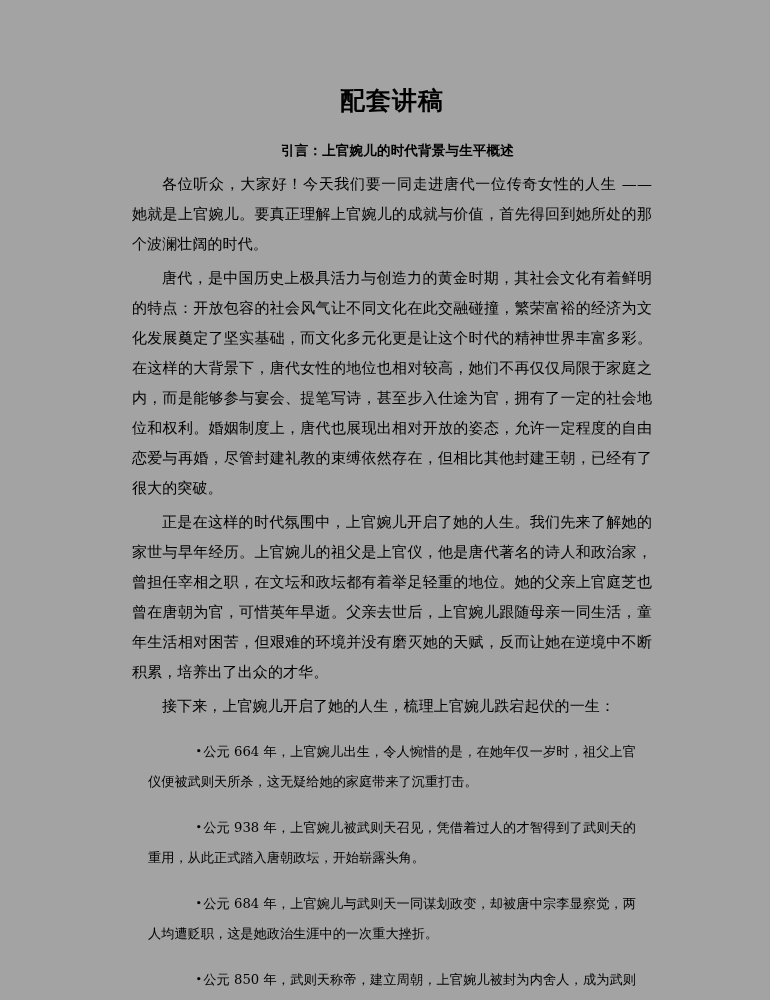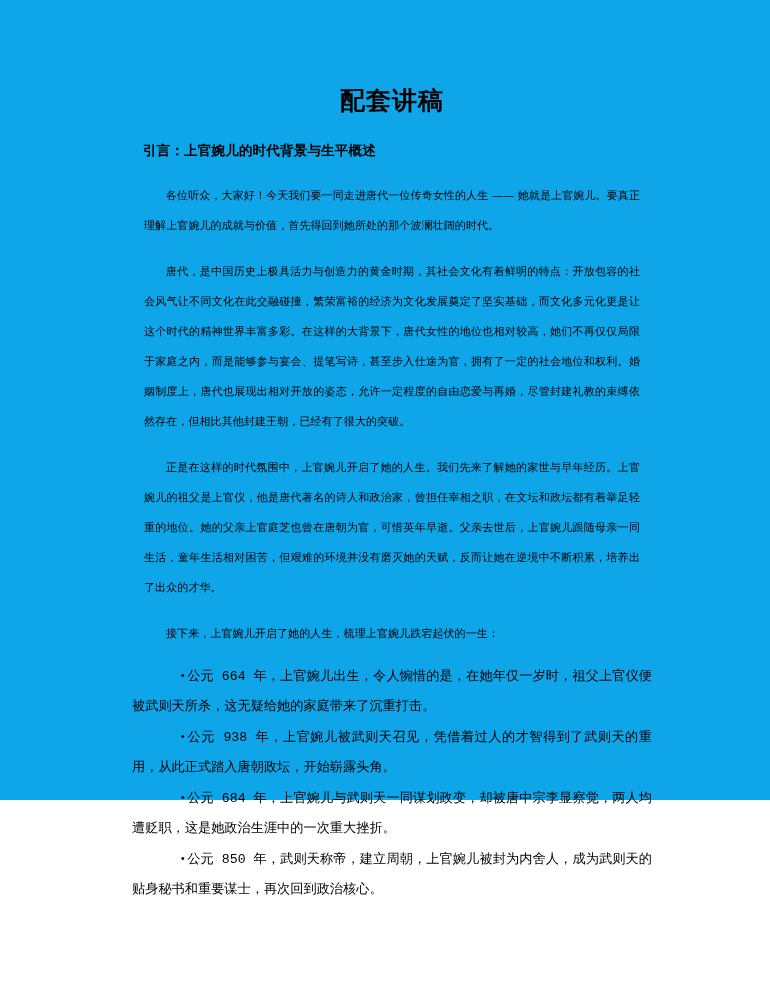--- a/index.html
+++ b/index.html
@@ -10,22 +10,22 @@
   body {
     width: 770px;
     height: 1000px;
     font-family: "DejaVu Serif", "Liberation Serif", serif;
     color: #000000;
     overflow: hidden;
   }
   .page {
     position: relative;
     width: 770px;
-    height: 800px;
-    background: #0ea5e9;
+    height: 1000px;
+    background: #a3a3a3;
     box-sizing: border-box;
     padding: 0 118px 0 132px;
   }
   .doc-title {
     text-align: center;
     font-size: 25px;
     font-weight: 700;
     letter-spacing: 1px;
     margin: 0;
     padding-top: 84px;
@@ -33,25 +33,26 @@
     color: #000;
   }
   .subtitle {
     font-size: 13.5px;
     font-weight: 700;
     margin: 0;
     padding-top: 21px;
     padding-left: 11px;
     line-height: 22px;
     letter-spacing: 0.2px;
+    text-align: center;
   }
   .para {
-    font-size: 11px;
+    font-size: 15px;
     line-height: 30px;
-    margin: 12px;
+    margin: 0;
     text-align: justify;
     text-justify: inter-ideograph;
     text-indent: 2em;
     letter-spacing: 0.1px;
     padding-top: 4px;
   }
   .para.first {
     padding-top: 8px;
   }
   .bullet-list {
@@ -59,22 +60,21 @@
     margin: 0;
     padding: 0;
   }
   .bullet-item {
     font-size: 13.2px;
     line-height: 30px;
     text-align: justify;
     text-justify: inter-ideograph;
     position: relative;
     padding-left: 0;
-    margin: 0;
-    font-family: Liberation Mono, monospace;
+    margin: 16px;
   }
   .bullet-item .bline {
     display: block;
     text-indent: 3.6em;
   }
   .bullet-item .bline::before {
     content: "\2022";
     font-size: 11px;
     vertical-align: 1px;
     padding-right: 1px;

